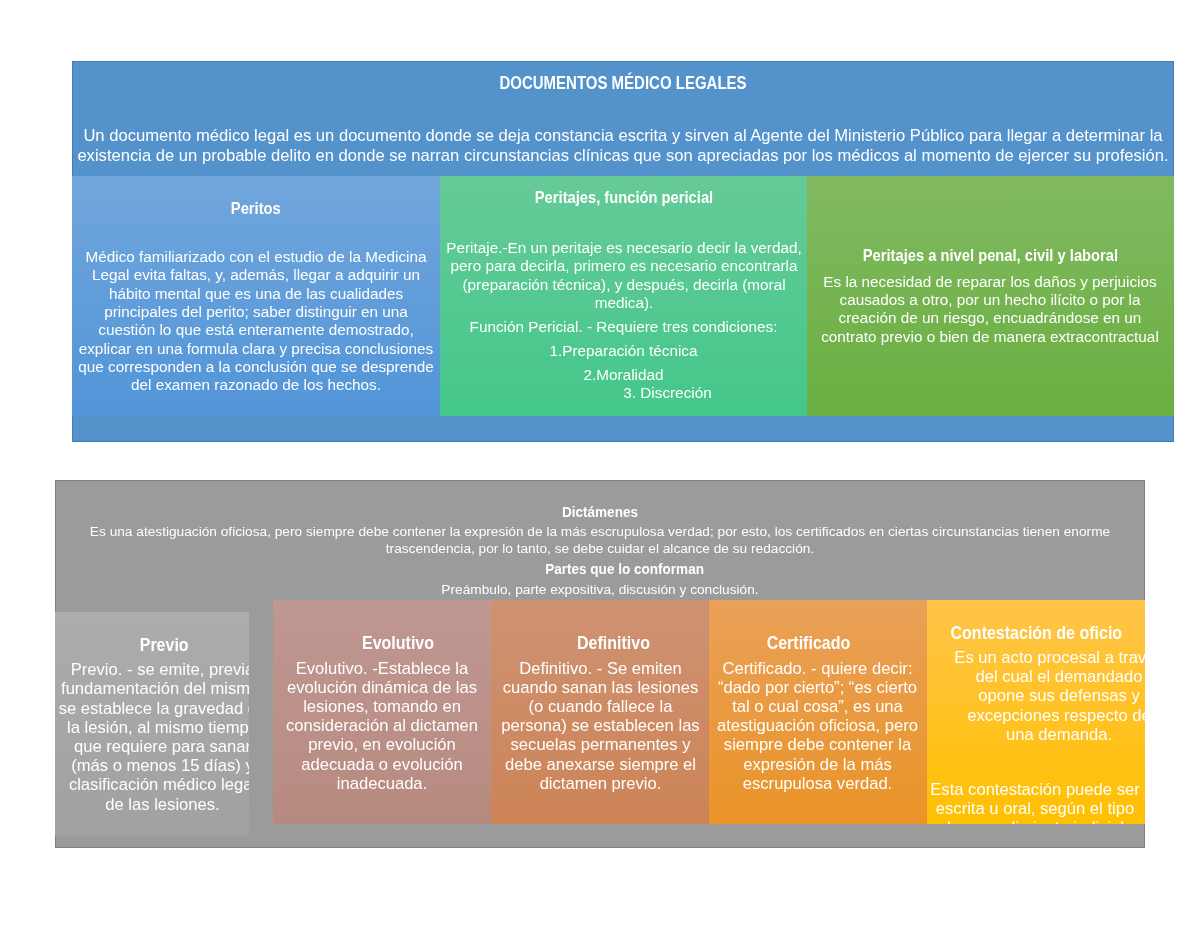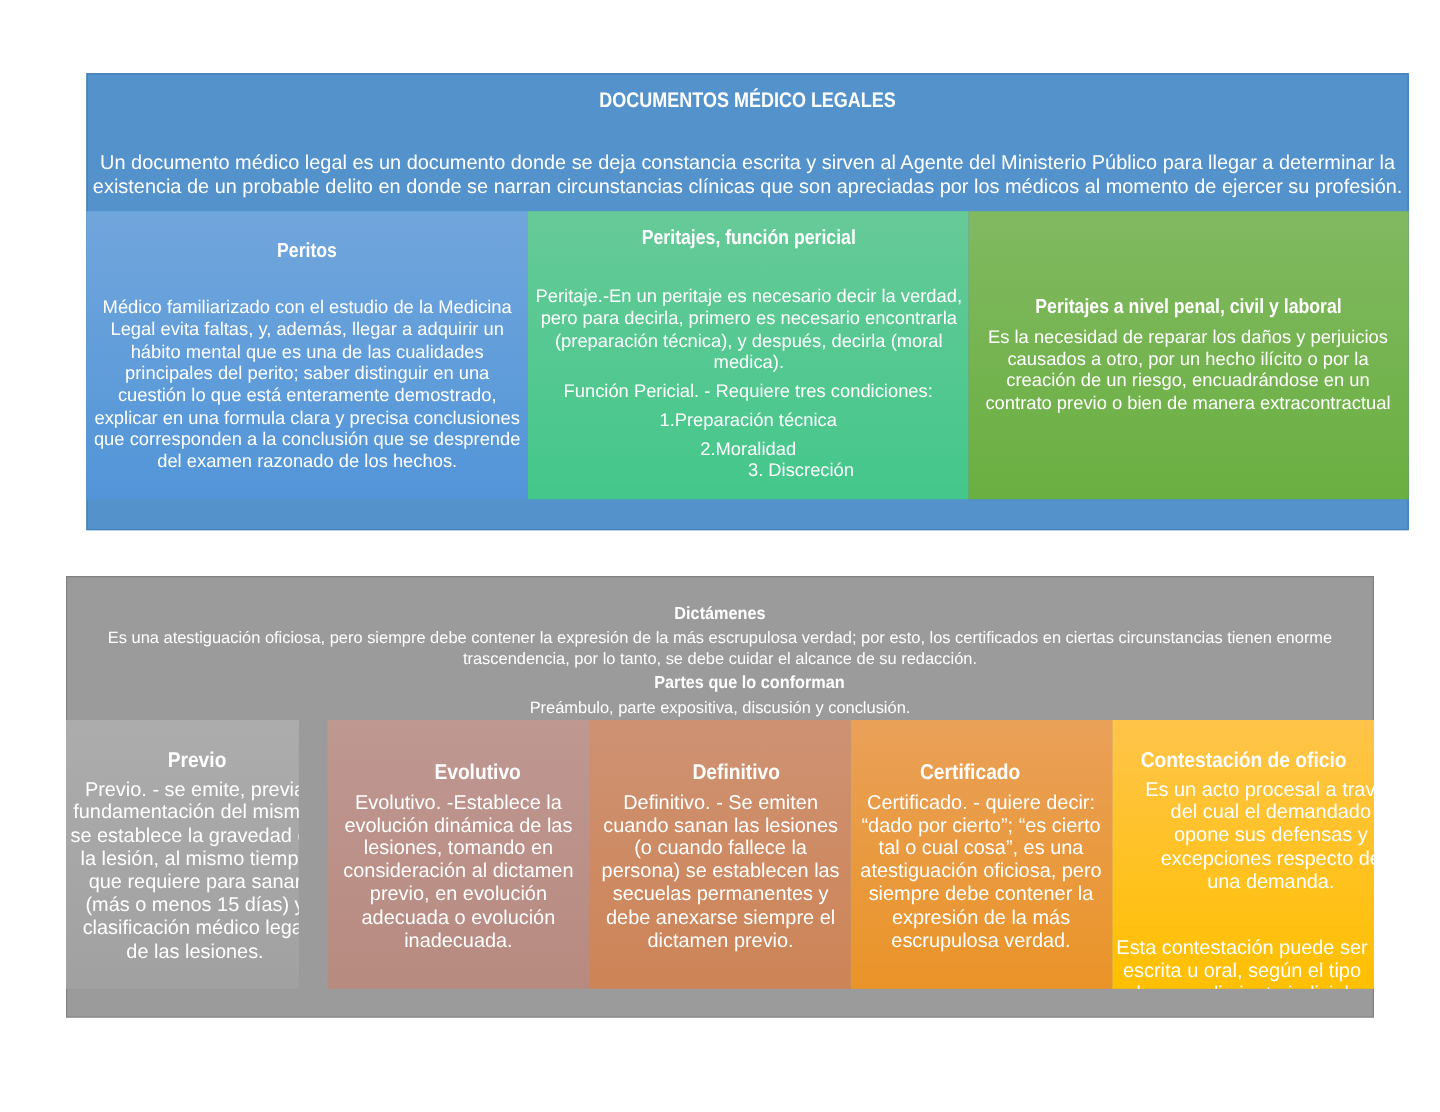--- a/index.html
+++ b/index.html
@@ -31,21 +31,21 @@
 
   
   .bot-group{position:absolute;left:55px;top:480px;width:1090px;height:368px;
              background:var(--fill);box-shadow:inset 0 0 0 1px var(--stroke);}
   .bh{font-weight:bold;font-size:14.6px;line-height:14.6px;}
   .bh>span{display:inline-block;transform:scaleX(0.928);transform-origin:center;}
   .bp{font-size:13.7px;line-height:17.3px;}
 
   .c5{position:absolute;top:120px;height:224px;overflow:hidden;
       background:linear-gradient(180deg,var(--g1) 0%,var(--g2) 100%);}
-  .c5a{left:0;width:194px;}
+  .c5a{left:0;width:194px;margin-top:12px;}
   .c5b{left:218px;width:218px;}
   .c5c{left:436px;width:218px;}
   .c5d{left:654px;width:218px;}
   .c5e{left:872px;width:218px;}
   .hd5{font-weight:bold;font-size:17.8px;line-height:17.8px;}
   .hd5>span{display:inline-block;transform:scaleX(0.90);transform-origin:center;}
   .bd5{font-size:16.6px;line-height:19.2px;}
 </style>
 </head>
 <body>

